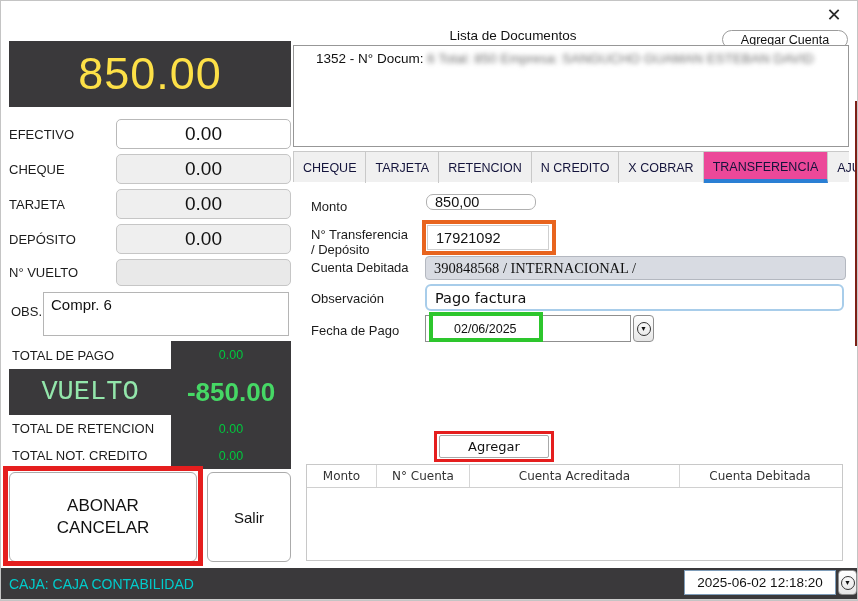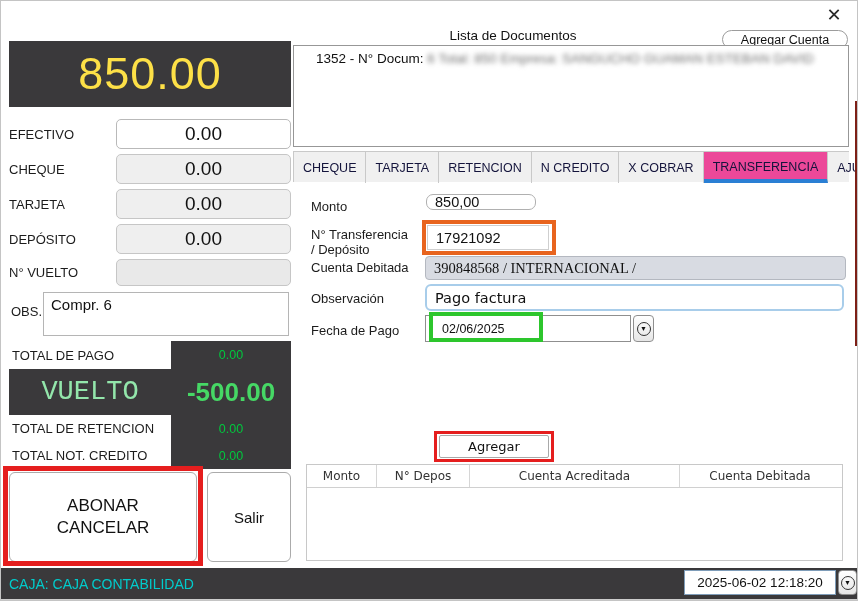--- a/index.html
+++ b/index.html
@@ -63,21 +63,21 @@
          border-right:1px solid #c9c9c9; height:31px; white-space:nowrap; }
   .tab.active { background:#ec4899; border-bottom:4px solid #2a7fd4; padding-top:2px; }
 
   .flabel { font-size:13px; color:#1c1c1c; }
   .input { background:#fff; border:1px solid #b0b0b0; border-radius:5px; display:flex;
            align-items:center; padding-left:8px; font-size:14.5px; color:#111; }
   .comic { font-family:"DejaVu Sans", sans-serif; }
 
   .cuenta-deb { background:#d8dbe2; border:1px solid #b4b8c0; border-radius:4px; font-size:14.5px;font-family:Liberation Serif, serif; }
   .obsv { border:2px solid #a8cdea; border-radius:6px; font-size:14.5px; }
-  .fecha-input { border:1px solid #8f8f8f; border-radius:0; font-size:12.5px; padding-left:16px; }
+  .fecha-input { border:1px solid #8f8f8f; border-radius:0; font-size:12.5px; padding-left:28px; }
   .drop-btn { border:1px solid #8f8f8f; border-radius:4px;
               background:linear-gradient(#ffffff,#e6e6e6);
               display:flex; align-items:center; justify-content:center; }
   .drop-circle { width:14px; height:14px; border:1.5px solid #333; border-radius:50%;
                  display:flex; align-items:center; justify-content:center;
                  font-size:7px; color:#111; line-height:1; }
 
   .agregar-btn { left:438px; top:434px; width:110px; height:23px; background:#fff;
                  border:1px solid #a9a9a9; border-radius:2px; display:flex; align-items:center;
                  justify-content:center; font-size:13px; color:#111;
@@ -138,21 +138,21 @@
   <div class="abs obs-box">Compr. 6</div>
 
   <div class="abs totals">
     <div class="valcol"></div>
     <div class="trow" style="top:0; height:28px;">
       <span class="tl">TOTAL DE PAGO</span>
       <span class="tv">0.00</span>
     </div>
     <div class="trow vuelto" style="top:28px; height:46px;">
       <span class="tl">VUELTO</span>
-      <span class="tv">-500.00</span>
+      <span class="tv">-850.00</span>
     </div>
     <div class="trow" style="top:74px; height:27px;">
       <span class="tl">TOTAL DE RETENCION</span>
       <span class="tv">0.00</span>
     </div>
     <div class="trow" style="top:101px; height:27px;">
       <span class="tl">TOTAL NOT. CREDITO</span>
       <span class="tv">0.00</span>
     </div>
   </div>
@@ -200,21 +200,21 @@
   <div class="abs input fecha-input" style="left:424px; top:314px; width:206px; height:27px;">02/06/2025</div>
   <div class="abs drop-btn" style="left:632px; top:314px; width:21px; height:27px;">
     <span class="drop-circle">▼</span>
   </div>
 
   <div class="abs agregar-btn">Agregar</div>
 
   <div class="abs ptable">
     <div class="hrow">
       <div class="hcell" style="width:70px;">Monto</div>
-      <div class="hcell" style="width:93px;">N° Depos</div>
+      <div class="hcell" style="width:93px;">N° Cuenta</div>
       <div class="hcell" style="width:210px;">Cuenta Acreditada</div>
       <div class="hcell" style="width:160px;">Cuenta Debitada</div>
     </div>
     <div style="height:72px;"></div>
   </div>
 
   <div class="abs statusbar">
     <span class="caja">CAJA: CAJA CONTABILIDAD</span>
   </div>
   <div class="abs dt-input">2025-06-02 12:18:20</div>

